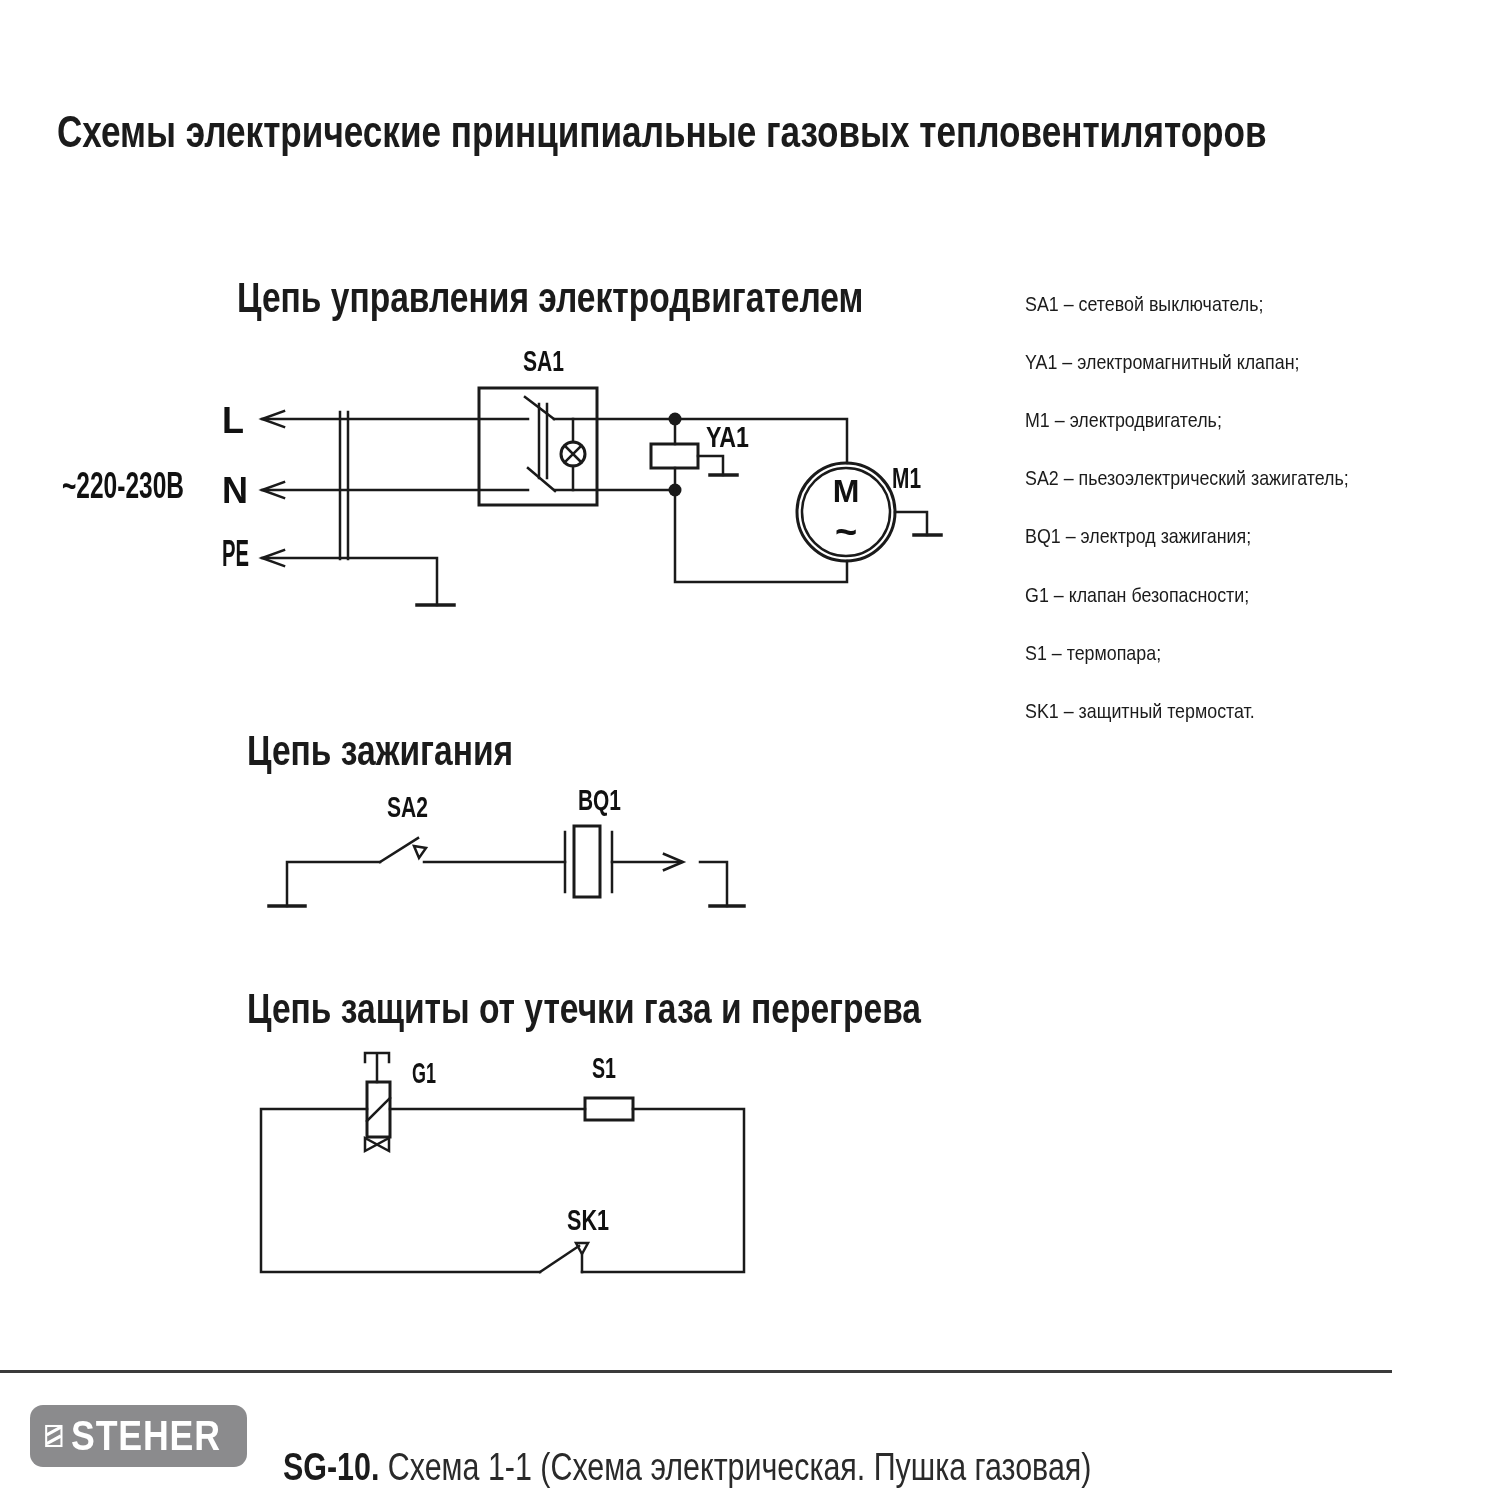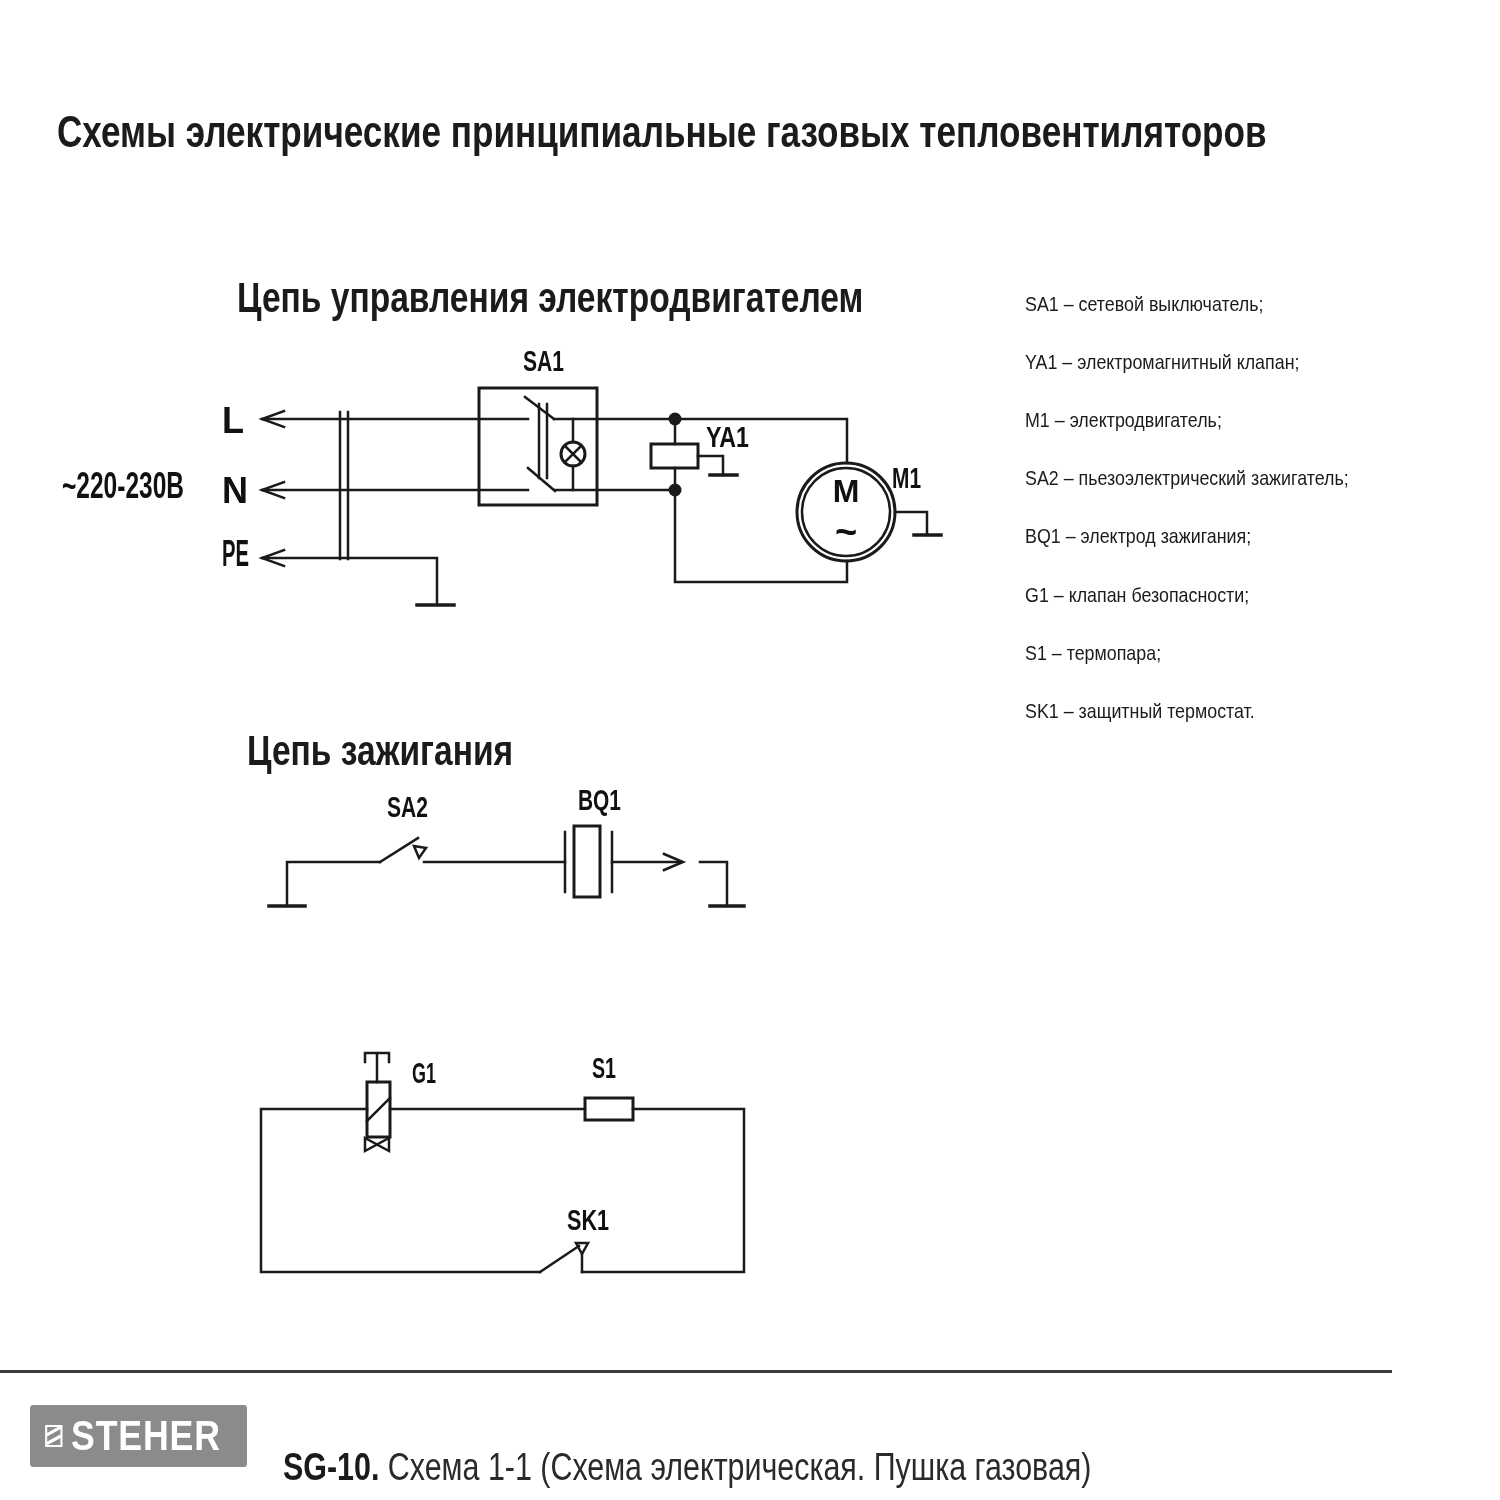--- a/index.html
+++ b/index.html
@@ -29,20 +29,23 @@
 
   <div class="abs main-title">
     <span class="condensed">Схемы электрические принципиальные газовых тепловентиляторов</span>
   </div>
 
   <div class="abs section-title" style="left:247px;top:727px;">
     <span class="condensed">Цепь зажигания</span>
   </div>
   <div class="abs section-title" style="left:237px;top:274px;">
     <span class="condensed">Цепь управления электродвигателем</span>
+  </div>
+  <div class="abs section-title" style="left:247px;top:985px;">
+    <span class="condensed">Цепь защиты от утечки газа и перегрева</span>
   </div>
 
   <div>
     <div class="abs legend-item" style="top:292px;"><span class="condensed85">SA1 – сетевой выключатель;</span></div>
     <div class="abs legend-item" style="top:350px;"><span class="condensed85">YA1 – электромагнитный клапан;</span></div>
     <div class="abs legend-item" style="top:408px;"><span class="condensed85">M1 – электродвигатель;</span></div>
     <div class="abs legend-item" style="top:466px;"><span class="condensed85">SA2 – пьезоэлектрический зажигатель;</span></div>
     <div class="abs legend-item" style="top:524px;"><span class="condensed85">BQ1 – электрод зажигания;</span></div>
     <div class="abs legend-item" style="top:583px;"><span class="condensed85">G1 – клапан безопасности;</span></div>
     <div class="abs legend-item" style="top:641px;"><span class="condensed85">S1 – термопара;</span></div>
@@ -144,21 +147,21 @@
       </g>
     </g>
 
     <text class="lbl" x="412" y="1083" textLength="24" lengthAdjust="spacingAndGlyphs">G1</text>
     <text class="lbl" x="592" y="1078" textLength="24" lengthAdjust="spacingAndGlyphs">S1</text>
     <text class="lbl" x="567" y="1230" textLength="42" lengthAdjust="spacingAndGlyphs">SK1</text>
   </svg>
 
   <div class="abs divider"></div>
 
-  <div class="abs logo" id="logo-box" style="background: rgb(139, 139, 141);">
+  <div class="abs logo" id="logo-box" style="background: rgb(139, 139, 141); border-radius: 13px;">
     <svg width="30" height="38" viewBox="0 0 30 38">
       <rect x="2" y="2" width="26" height="34" fill="none" stroke="#ffffff" stroke-width="3.5"></rect>
       <path d="M3,17 L27,4 M3,32 L27,19" stroke="#ffffff" stroke-width="5.5" fill="none"></path>
     </svg>
     <span class="logo-text"><span class="condensed85">STEHER</span></span>
   </div>
 
   <div class="abs footer-line">
     <span class="condensed">
       <span class="footer-model">SG-10.</span>

